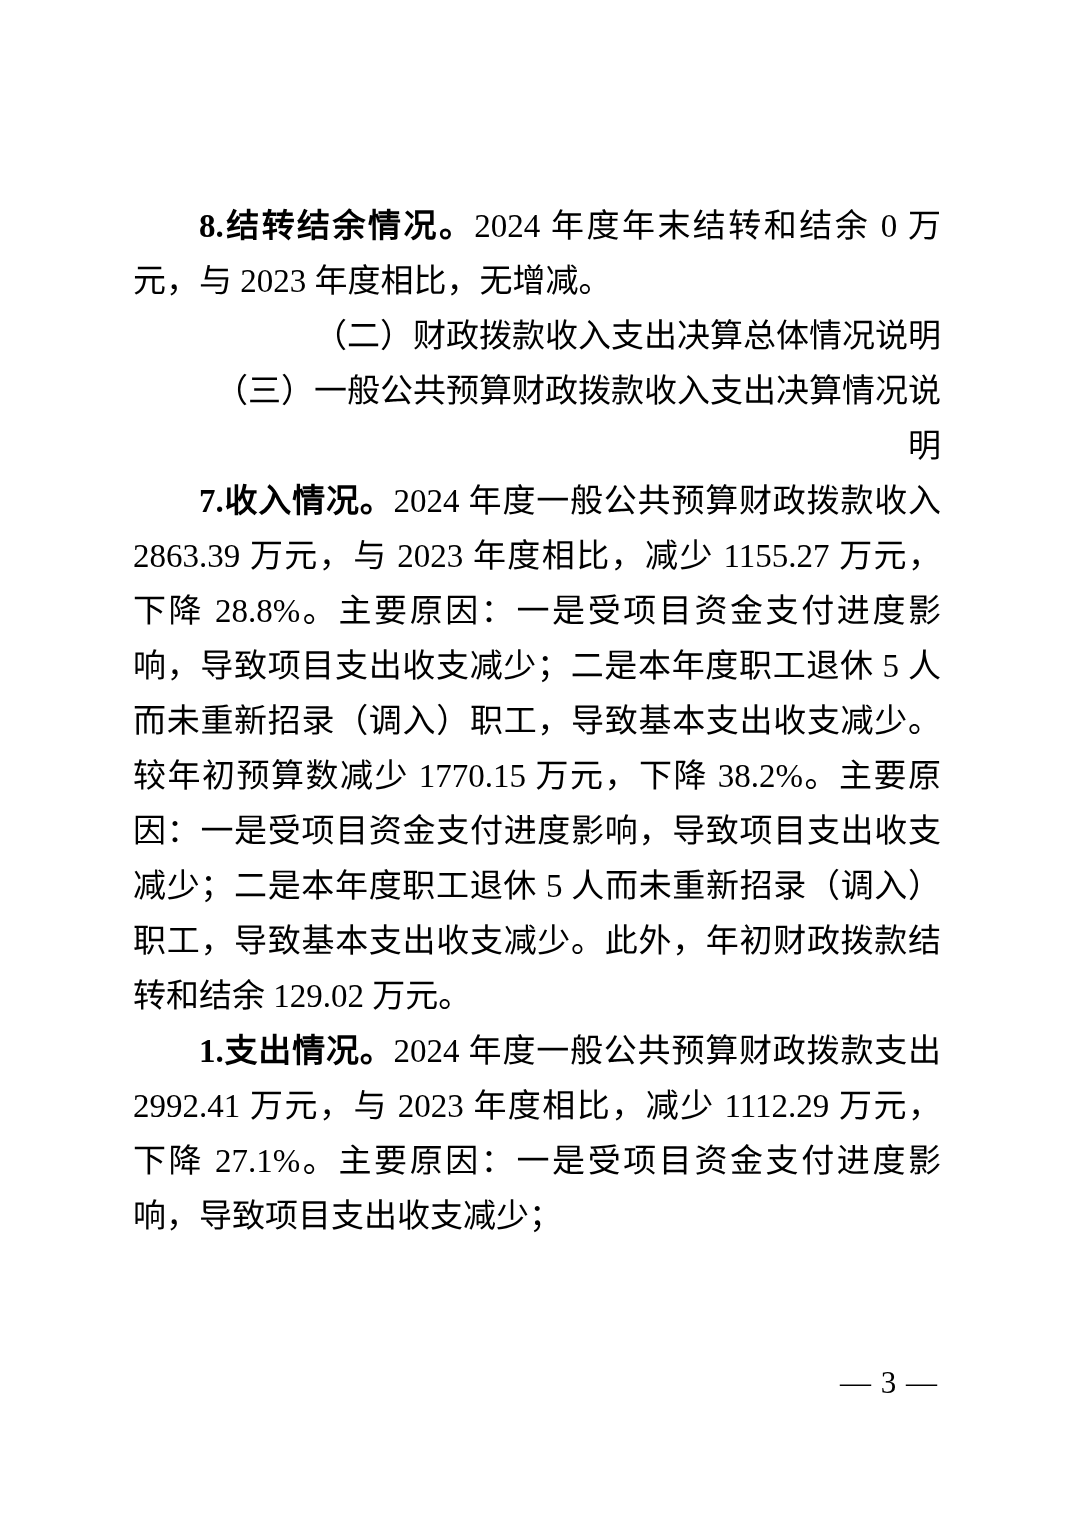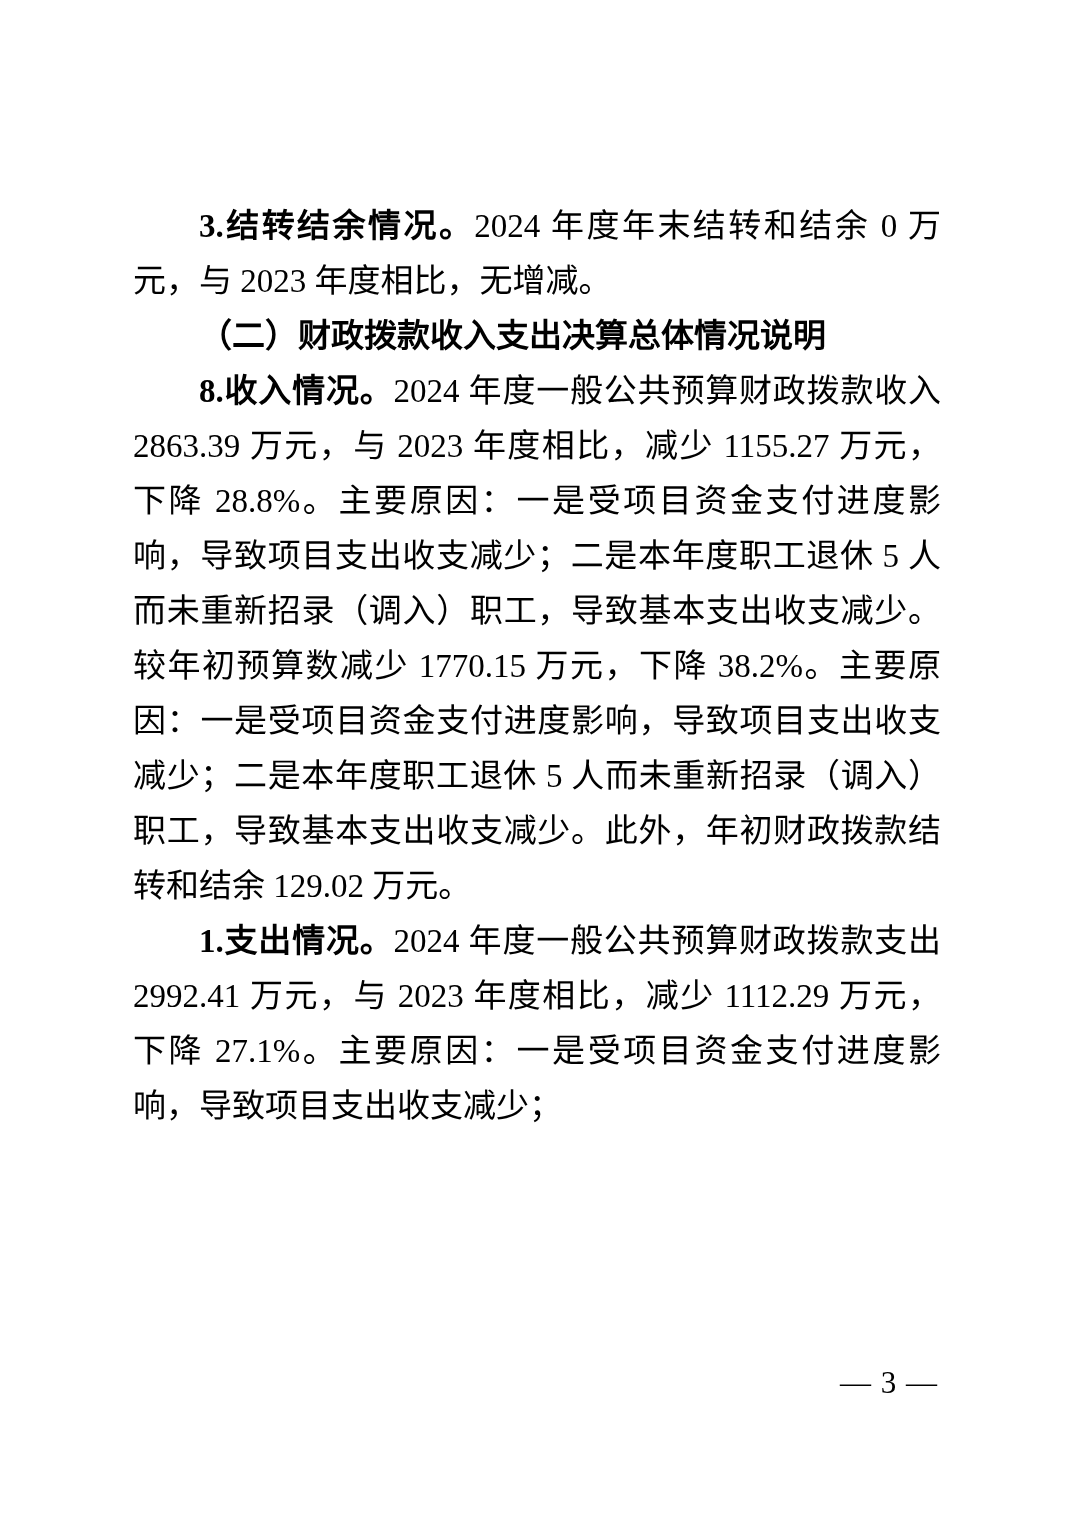--- a/index.html
+++ b/index.html
@@ -32,47 +32,48 @@
     line-height: 55px;
     text-align: justify;
     text-justify: inter-ideograph;
     text-indent: 2em;
     word-break: break-all;
   }
   .para .lead {
     font-weight: 700;
   }
   .para.heading {
-    font-weight: 700;
-    text-align: left;
+    font-weight: 400;
+    text-align: right;
   }
   .page-footer {
     position: absolute;
     top: 1363px;
     right: 137px;
     font-size: 31px;
     line-height: 40px;
     letter-spacing: 1px;
     color: #000000;
   }
 </style>
 </head>
 <body>
 
 <div class="doc-page">
 
   <main class="content">
 
-    <p class="para"><b class="lead">3.结转结余情况。</b><span>2024 年度年末结转和结余 0 万元，与 2023 年度相比，无增减。</span></p>
+    <p class="para"><b class="lead">8.结转结余情况。</b><span>2024 年度年末结转和结余 0 万元，与 2023 年度相比，无增减。</span></p>
 
     <p class="para heading"><span>（二）财政拨款收入支出决算总体情况说明</span></p>
 
 
+    <p class="para heading"><span>（三）一般公共预算财政拨款收入支出决算情况说明</span></p>
 
-    <p class="para"><b class="lead">8.收入情况。</b><span>2024 年度一般公共预算财政拨款收入 2863.39 万元，与 2023 年度相比，减少 1155.27 万元，下降 28.8%。主要原因：一是受项目资金支付进度影响，导致项目支出收支减少；二是本年度职工退休 5 人而未重新招录（调入）职工，导致基本支出收支减少。较年初预算数减少 1770.15 万元，下降 38.2%。主要原因：一是受项目资金支付进度影响，导致项目支出收支减少；二是本年度职工退休 5 人而未重新招录（调入）职工，导致基本支出收支减少。此外，年初财政拨款结转和结余 129.02 万元。</span></p>
+    <p class="para"><b class="lead">7.收入情况。</b><span>2024 年度一般公共预算财政拨款收入 2863.39 万元，与 2023 年度相比，减少 1155.27 万元，下降 28.8%。主要原因：一是受项目资金支付进度影响，导致项目支出收支减少；二是本年度职工退休 5 人而未重新招录（调入）职工，导致基本支出收支减少。较年初预算数减少 1770.15 万元，下降 38.2%。主要原因：一是受项目资金支付进度影响，导致项目支出收支减少；二是本年度职工退休 5 人而未重新招录（调入）职工，导致基本支出收支减少。此外，年初财政拨款结转和结余 129.02 万元。</span></p>
 
     <p class="para"><b class="lead">1.支出情况。</b><span>2024 年度一般公共预算财政拨款支出 2992.41 万元，与 2023 年度相比，减少 1112.29 万元，下降 27.1%。主要原因：一是受项目资金支付进度影响，导致项目支出收支减少；</span></p>
 
   </main>
 
   <footer class="page-footer">
     <span>— 3 —</span>
   </footer>
 
 </div>

